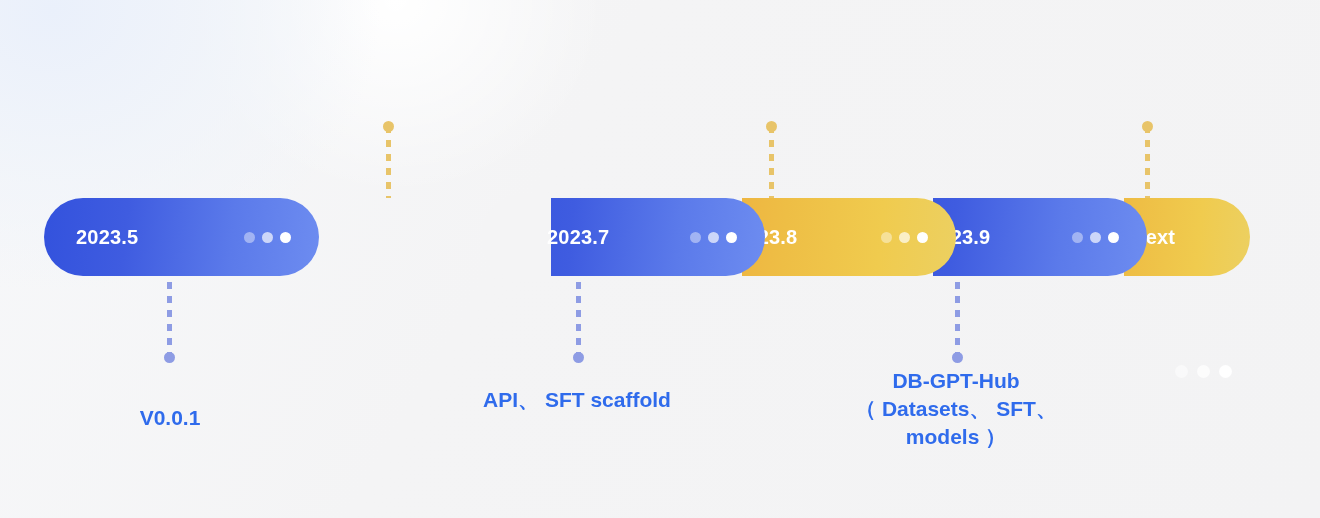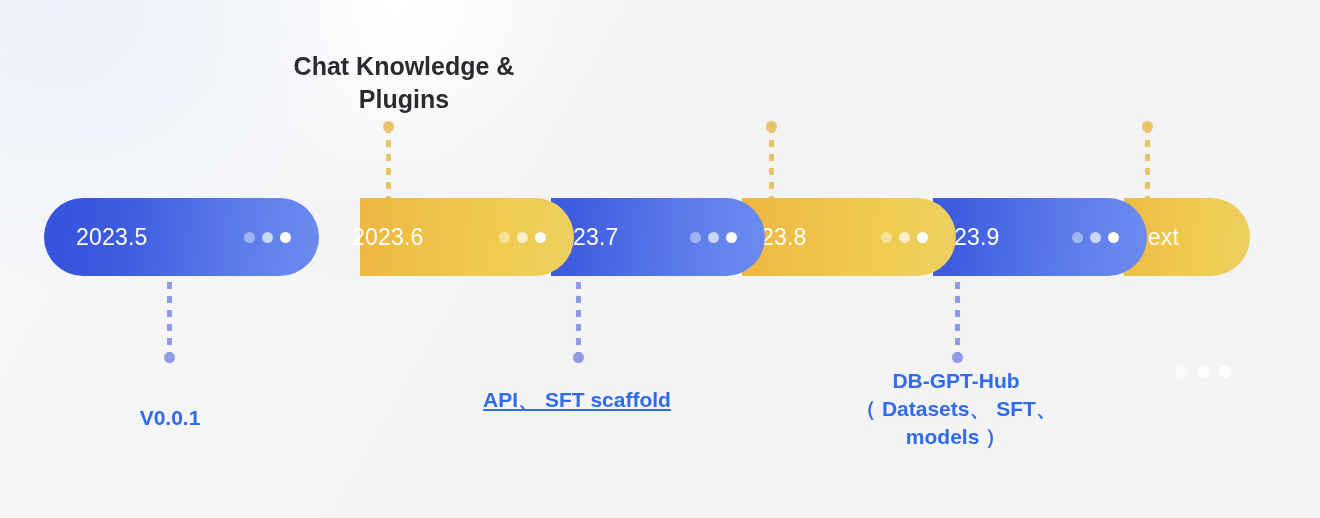--- a/index.html
+++ b/index.html
@@ -57,22 +57,22 @@
     top: -4px;
     width: 70px;
     height: 86px;
     border-radius: 43px 0 0 43px;
     background: #f4f4f5;
     z-index: -1;
   }
   .seg-label {
     position: relative;
     color: #ffffff;
-    font-weight: normal;
-    font-size: 23px;
+    font-weight: bold;
+    font-size: 20px;
     letter-spacing: 0.2px;
     white-space: nowrap;
     z-index: 2;
   }
   .dots {
     position: absolute;
     display: flex;
     align-items: center;
     gap: 7px;
     z-index: 2;
@@ -150,22 +150,20 @@
   }
   #deco-dots i:nth-child(1) { opacity: 0.50; }
   #deco-dots i:nth-child(2) { opacity: 0.72; }
   #deco-dots i:nth-child(3) { opacity: 0.95; }
 </style>
 </head>
 <body>
 
 <div id="stage">
 
-  <div class="callout dark" style="left:254px; top:50px; width:300px;">Chat Knowledge &amp;
-Plugins</div>
 
 
 
   <div class="conn up amber" style="left:386px; top:126px; height:72px;">
     <span class="knob"></span>
     <span class="line"></span>
   </div>
 
   <div class="conn up amber" style="left:769px; top:126px; height:72px;">
     <span class="knob"></span>
@@ -181,28 +179,20 @@
 
     <div class="seg blue" style="left:0px; width:275px; z-index:6;">
       <span class="seg-label" style="left:32px;">2023.5</span>
       <span class="dots" style="right:28px;">
         <i></i>
           <i></i>
           <i></i>
       </span>
     </div>
 
-    <div class="seg yellow notched" style="left:255px; width:275px; z-index:5;">
-      <span class="seg-label" style="left:53px;">2023.6</span>
-      <span class="dots" style="right:28px;">
-        <i></i>
-          <i></i>
-          <i></i>
-      </span>
-    </div>
 
     <div class="seg blue notched" style="left:446px; width:275px; z-index:4;">
       <span class="seg-label" style="left:57px;">2023.7</span>
       <span class="dots" style="right:28px;">
         <i></i>
           <i></i>
           <i></i>
       </span>
     </div>
 
@@ -240,21 +230,21 @@
     <span class="knob"></span>
   </div>
 
   <div class="conn down periwinkle" style="left:955px; top:282px; height:76px;">
     <span class="line"></span>
     <span class="knob"></span>
   </div>
 
   <div class="callout blue" style="left:70px; top:404px; width:200px;">V0.0.1</div>
 
-  <div class="callout blue" style="left:449px; top:386px; width:256px;text-decoration:underline;">API、 SFT scaffold</div>
+  <div class="callout blue" style="left:449px; top:386px; width:256px;">API、 SFT scaffold</div>
 
   <div class="callout blue" style="left:838px; top:367px; width:236px;">DB-GPT-Hub
 （ Datasets、 SFT、
 models ）</div>
 
   <div id="deco-dots">
     <i></i>
       <i></i>
       <i></i>
   </div>

